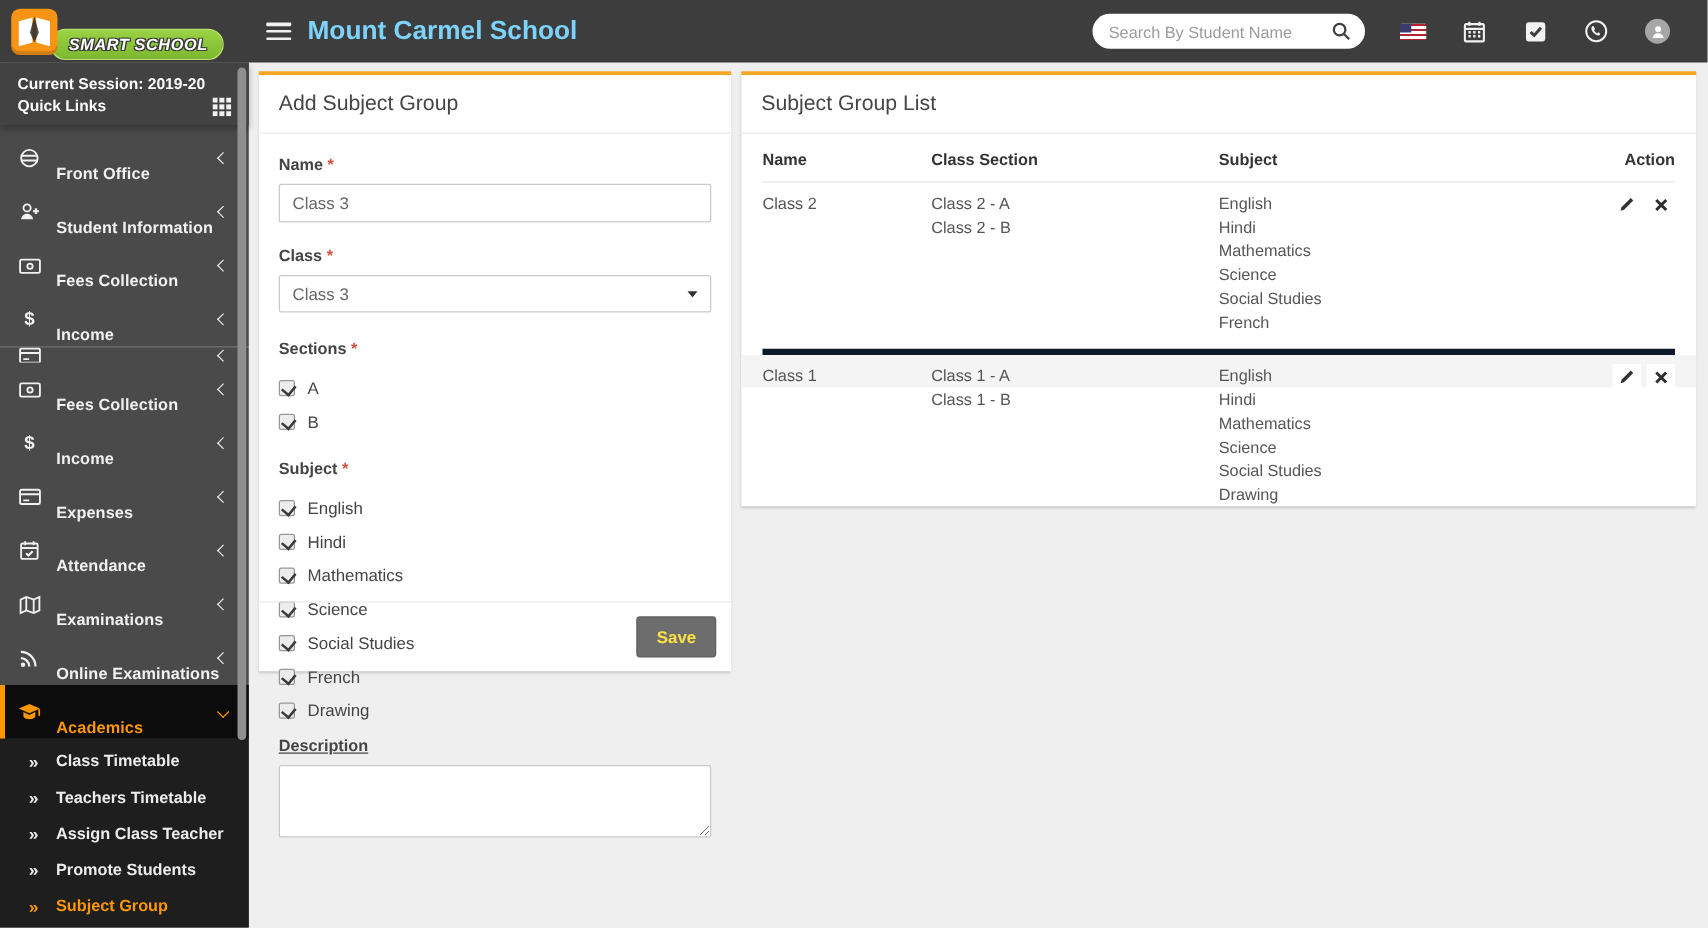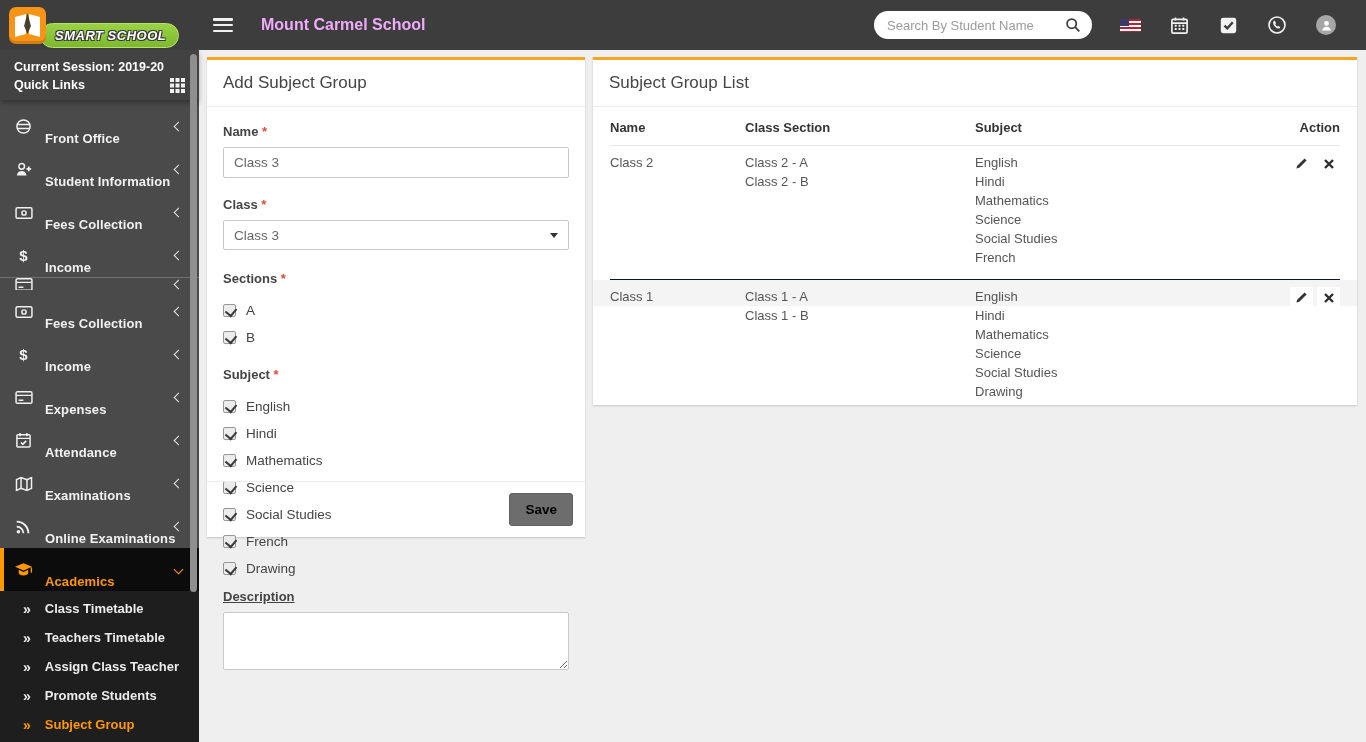--- a/index.html
+++ b/index.html
@@ -7,21 +7,21 @@
 
   
   .topbar { position:absolute; left:0; top:0; width:1366px; height:50px; background:#3d3d3d; z-index:30; display:flex; align-items:center; }
   .logo-wrap { width:199px; height:50px; display:flex; align-items:center; padding-left:9px; }
   .logo-book { width:37px; height:37px; background:#f79416; border-radius:7px; position:relative; flex:none; box-shadow:inset 0 -3px 0 rgba(0,0,0,.15); }
   .logo-book svg { position:absolute; left:4px; top:5px; }
   .logo-pill { margin-left:-6px; height:25px; background:linear-gradient(#9bd244,#7cb82f); border:1px solid #b9e06a; border-radius:13px; display:flex; align-items:center; padding:0 12px 0 14px;margin-top:20px; }
   .logo-pill span { font-size:13px; font-weight:800; font-style:italic; letter-spacing:.5px; color:#fff; text-shadow:1px 1px 0 #3a3a3a, -1px 1px 0 #3a3a3a, 1px -1px 0 #3a3a3a, -1px -1px 0 #3a3a3a; white-space:nowrap; }
   .hamburger { width:20px; height:14px; margin-left:14px; display:flex; flex-direction:column; justify-content:space-between; cursor:pointer; }
   .hamburger i { display:block; height:2.5px; background:#f1f1f1; border-radius:1px; }
-  .school-title { margin-left:28px; font-size:16px; font-weight:700; color:#f0abfc; white-space:nowrap; }
+  .school-title { margin-left:13px; font-size:21px; font-weight:700; color:#7dd3fc; white-space:nowrap; }
   .top-right { margin-left:auto; display:flex; align-items:center; gap:27px; padding-right:29px; }
   .searchbox { width:218px; height:28px; background:#fff; border-radius:14px; display:flex; align-items:center; padding:0 8px 0 13px; }
   .searchbox input { border:none; outline:none; flex:1; min-width:0; font-size:13px; color:#444; background:transparent; }
   .searchbox input::placeholder { color:#9b9b9b; }
   .search-btn { width:22px; height:22px; border:none; background:transparent; cursor:pointer; display:flex; align-items:center; justify-content:center; }
   .top-ico { width:22px; height:22px; display:flex; align-items:center; justify-content:center; cursor:pointer; }
   .flag { width:21px; height:13px; background:repeating-linear-gradient(#b22234 0 2px, #fff 2px 4px); position:relative; border-radius:1px; }
   .flag::before { content:""; position:absolute; left:0; top:0; width:9px; height:7px; background:#3c3b6e; }
   .avatar-circ { width:20px; height:20px; border-radius:50%; background:#a6a6a6; display:flex; align-items:center; justify-content:center; }
 
@@ -62,29 +62,29 @@
   .sel { position:relative; width:100%; height:30px; border:1px solid #c9c9c9; border-radius:2px; display:flex; align-items:center; padding:0 10px; font-size:13.5px; color:#666; cursor:pointer; margin-bottom:21px; }
   .sel .caret { position:absolute; right:10px; top:12px; width:0; height:0; border-left:4px solid transparent; border-right:4px solid transparent; border-top:5px solid #333; }
   .checks { margin-bottom:10px; }
   .check-row { display:flex; align-items:center; margin-bottom:12px; cursor:pointer; }
   .cb { width:13px; height:13px; background:#ececec; border:1px solid #979797; border-radius:2px; position:relative; margin-right:10px; flex:none; }
   .cb.checked::after { content:""; position:absolute; left:2.5px; top:0.5px; width:6px; height:8px; border-right:2.2px solid #3a3a3a; border-bottom:2.2px solid #3a3a3a; transform:rotate(40deg); }
   .cb-label { font-size:13.5px; color:#444; }
   .gap-sm { height:10px; }
   .desc-area { width:100%; height:58px; border:1px solid #c9c9c9; border-radius:2px; resize:vertical; font-family:"Liberation Sans",sans-serif; font-size:13px; color:#555; padding:6px 8px; outline:none; }
   .card-ft { position:absolute; left:0; right:0; bottom:0; border-top:1px solid #ececec; padding:11px 12px; text-align:right; }
-  .btn-save { background:#6d6d6d; color:#000000; border:1px solid #5f5f5f; border-radius:3px; font-size:13.5px; font-weight:700; padding:8px 15px; cursor:pointer; font-family:"Liberation Sans",sans-serif; }
+  .btn-save { background:#6d6d6d; color:#fde047; border:1px solid #5f5f5f; border-radius:3px; font-size:13.5px; font-weight:700; padding:8px 15px; cursor:pointer; font-family:"Liberation Sans",sans-serif; }
 
   
   .tbl { padding:0 17px; }
   .t-head { display:grid; grid-template-columns:135px 230px 1fr 60px; padding:13px 0 10px 0; border-bottom:1px solid #e8e8e8; }
   .t-head .t-h { font-size:13px; font-weight:700; color:#333; }
   .t-head .t-h:last-child { text-align:right; }
   .t-row { display:grid; grid-template-columns:135px 230px 1fr 60px; padding:7px 0 12px 0; position:relative; }
-  .t-row + .t-row { border-top:1px solid #0f172a; }
+  .t-row + .t-row { border-top:5px solid #0f172a; }
   .t-cell { font-size:13px; color:#555; line-height:19px; position:relative; z-index:2; }
   .t-cell.action { display:flex; justify-content:flex-end; align-items:flex-start; gap:4px; }
   .t-row.striped::before { content:""; position:absolute; left:-17px; right:-17px; top:0; height:26px; background:#f4f4f4; z-index:1; }
   .act-link { width:23px; height:21px; display:flex; align-items:center; justify-content:center; cursor:pointer; border-radius:2px; }
   .t-row.striped .act-link { background:#fff; }
 </style>
 </head>
 <body>
 
 <div class="topbar">

